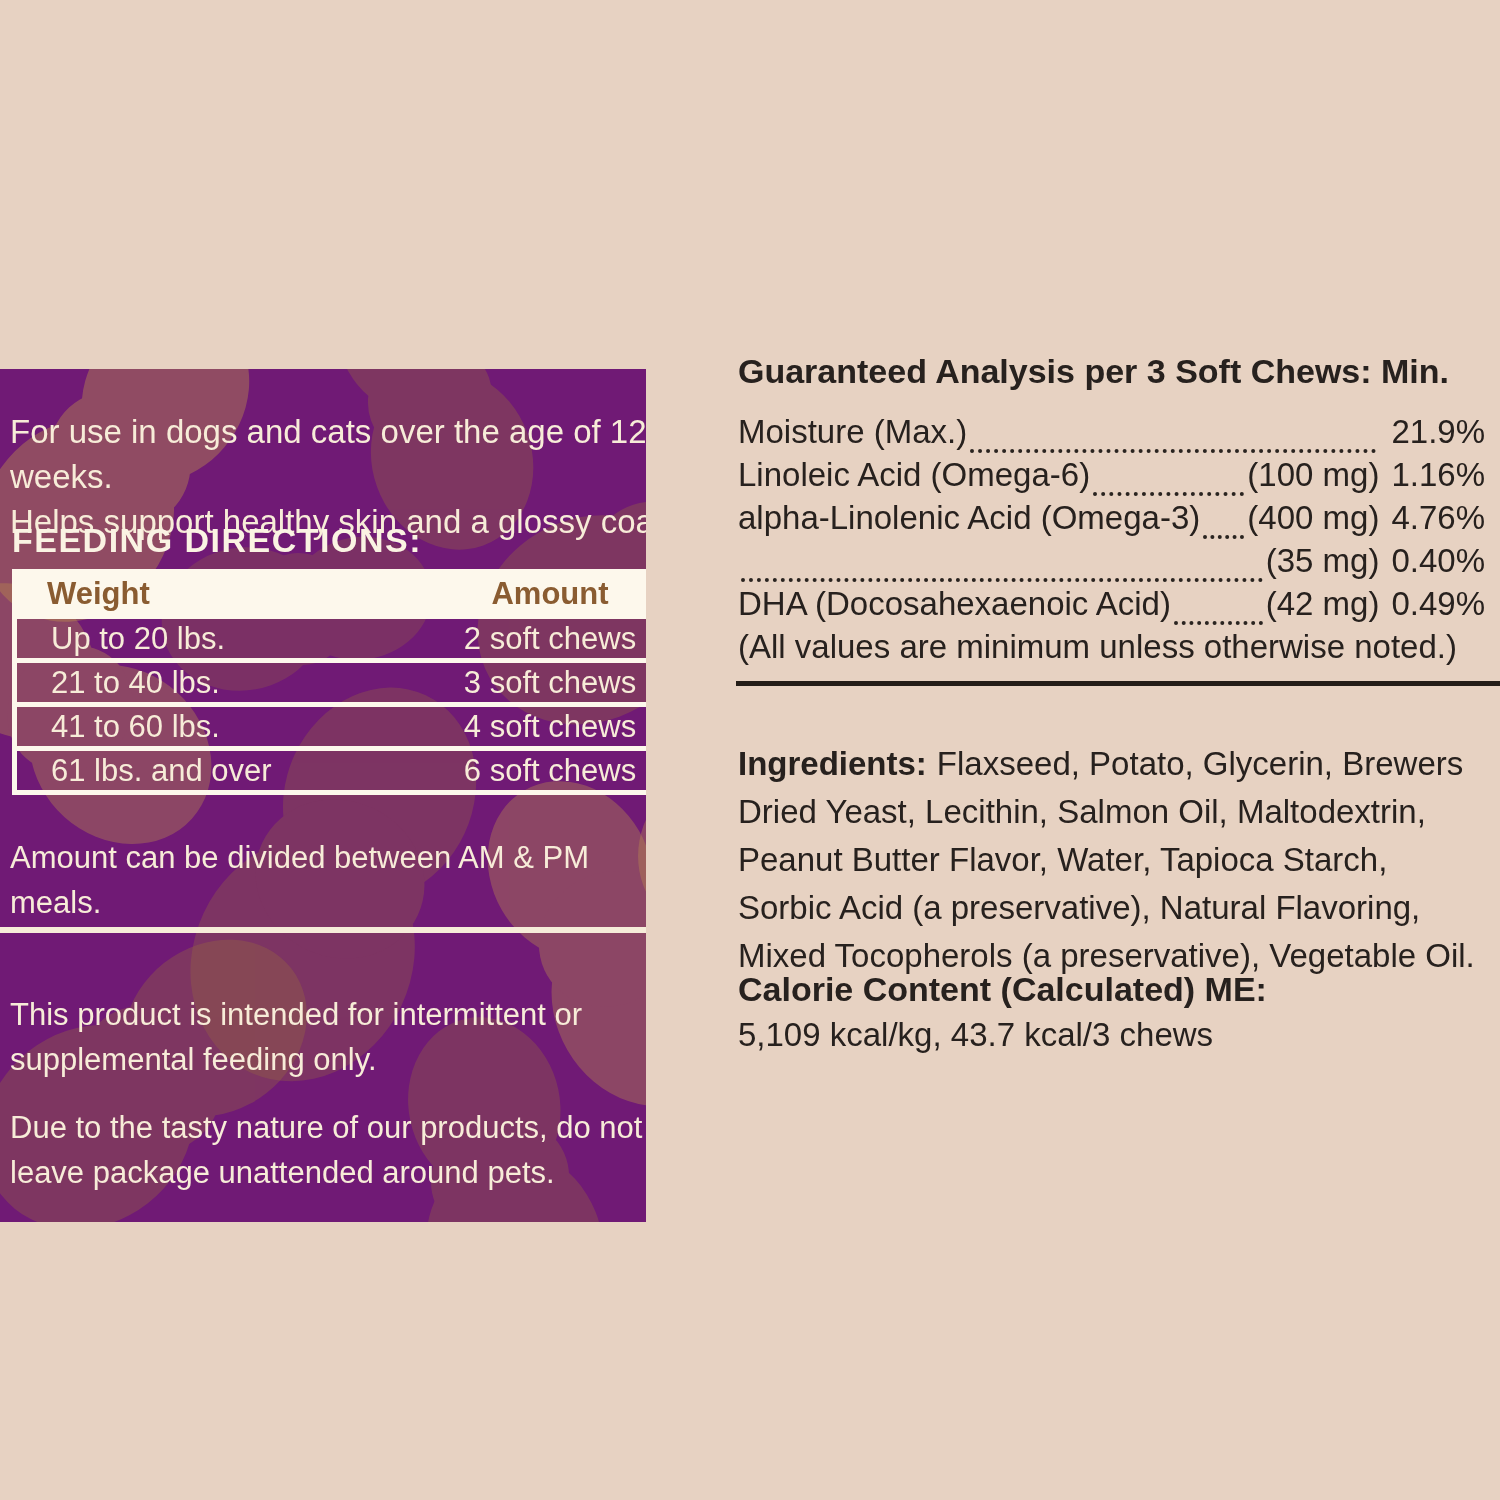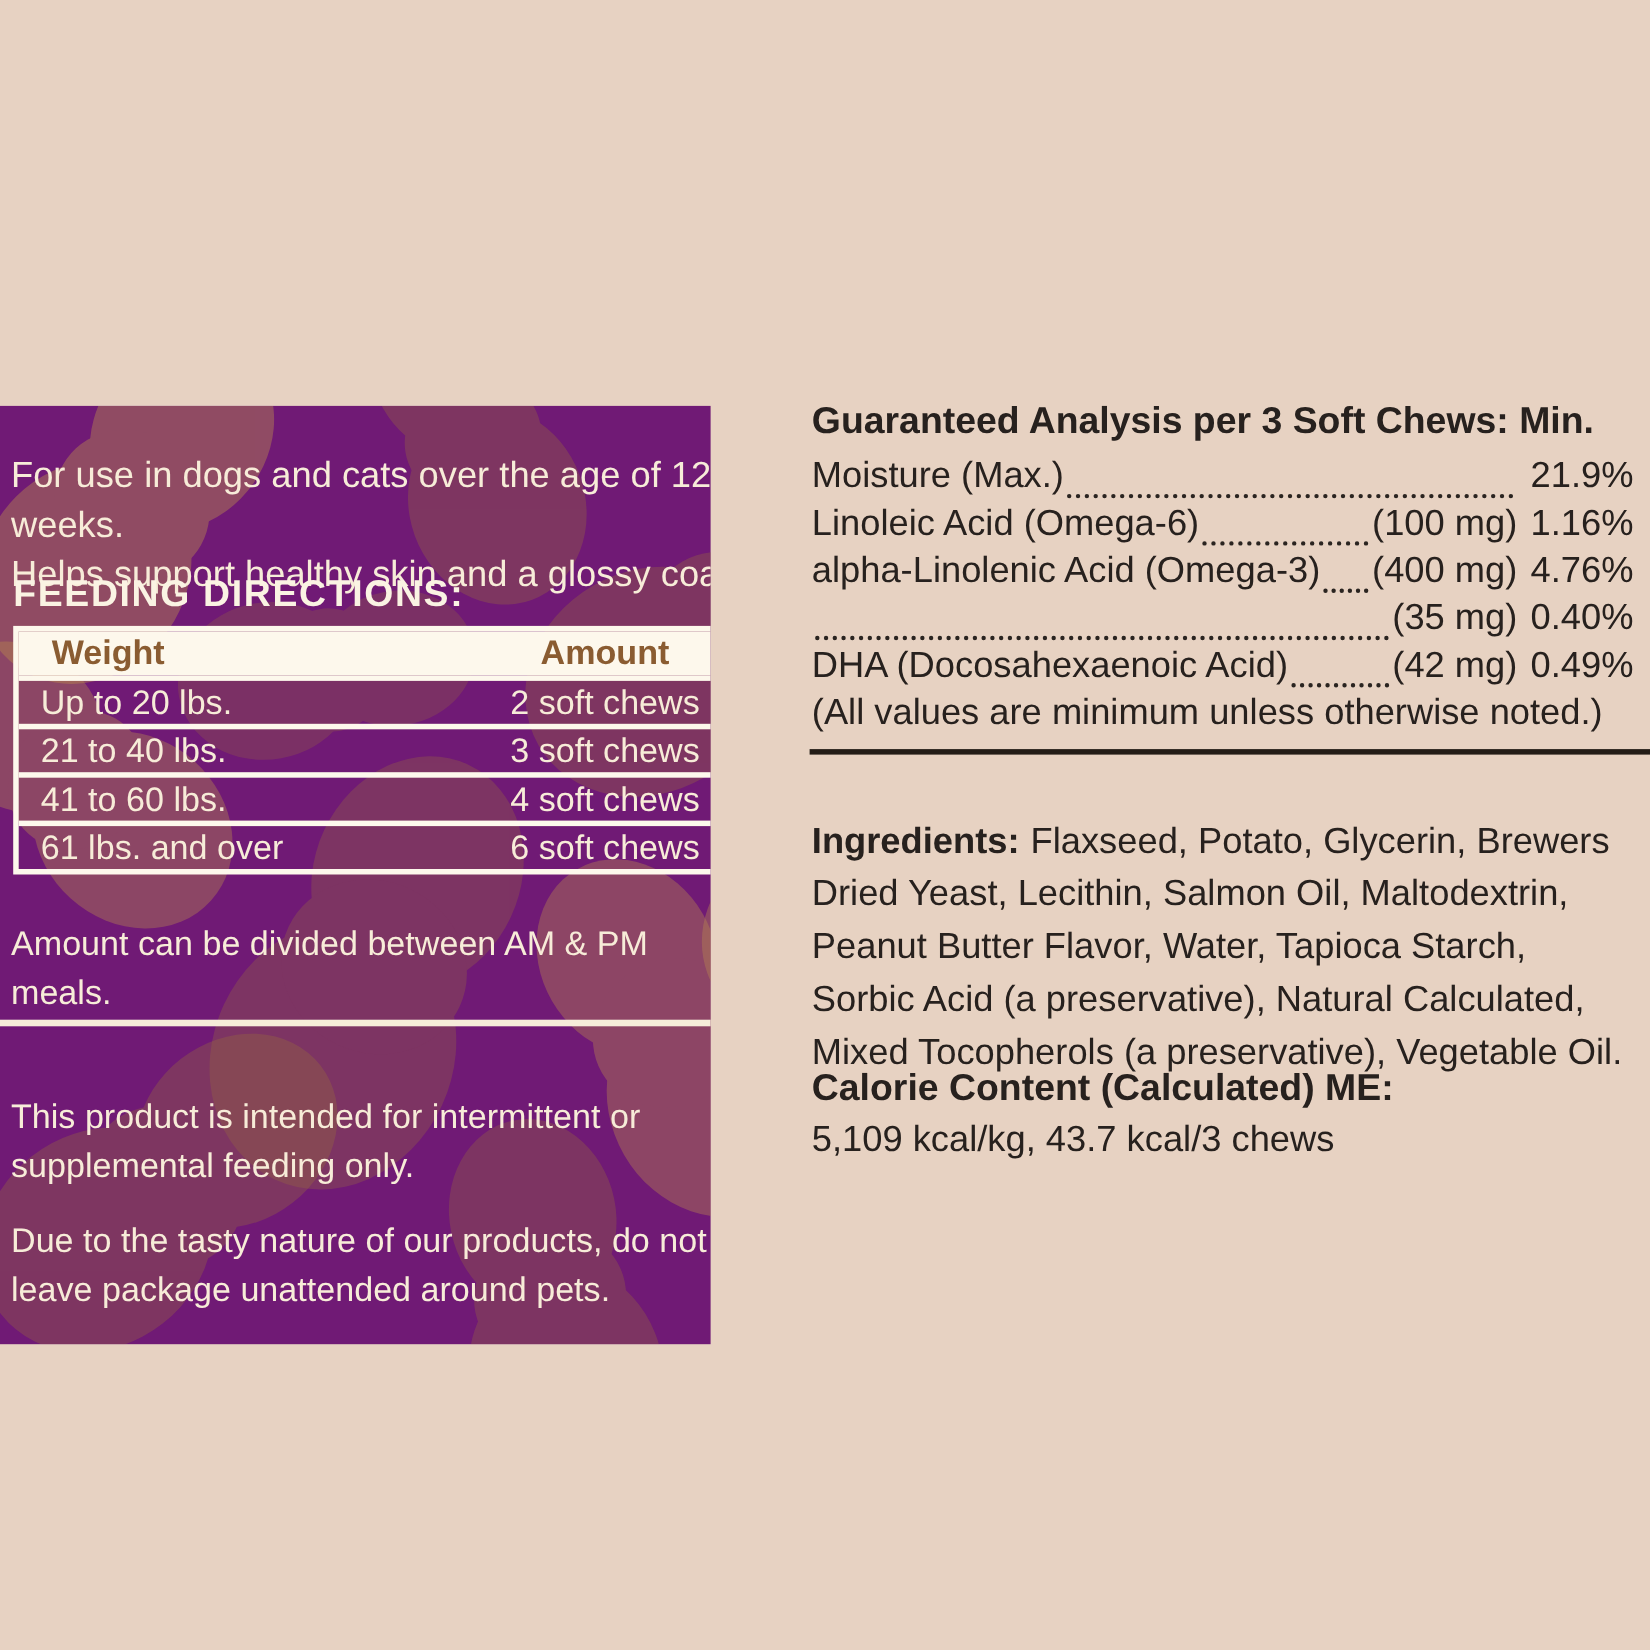--- a/index.html
+++ b/index.html
@@ -34,32 +34,32 @@
   }
   .ft-header {
     display: flex; align-items: center; height: 40px;
     background: #fdf8ec; color: #8a5c31; font-weight: bold; font-size: 31px;
   }
   .ft-header .c1 { flex: 1; padding-left: 30px; }
   .ft-row {
     display: flex; align-items: center; height: 39px;
     border-top: 5px solid #fdf8ec; color: #f7ecd8; font-size: 31px;
   }
-  .ft-row .c1 { flex: 1; padding-left: 20px; }
+  .ft-row .c1 { flex: 1; padding-left: 34px; }
   .c2 { width: 290px; text-align: center; }
 
   .lp-note { position: absolute; left: 10px; color: #f7ecd8; font-size: 31px; line-height: 45px; }
   .note1 { top: 466px; }
   .divider-left { position: absolute; left: 0; top: 558px; width: 727px; height: 6px; background: #f6ecd9; }
   .note2 { top: 623px; }
   .note3 { top: 736px; }
 
   
   .ga-head {
-    position: absolute; left: 738px; top: 364px; width: 755px;
+    position: absolute; left: 738px; top: 352px; width: 755px;
     font-size: 34px; font-weight: bold;
   }
   .ga-rows { position: absolute; left: 738px; top: 410px; width: 747px; font-size: 33px; }
   .ga-row { display: flex; align-items: flex-end; height: 43px; }
   .ga-row span { line-height: 42px; white-space: nowrap; }
   .ga-dots { flex: 1; min-width: 18px; height: 31px; border-bottom: 4px dotted #2a2420; margin: 0 3px 0 3px; }
   .ga-pct { padding-left: 12px; }
   .ga-note { height: 43px; line-height: 43px; }
 
   .divider-right { position: absolute; left: 736px; top: 681px; width: 764px; height: 5px; background: #241d17; }
@@ -182,20 +182,20 @@
   </div>
 
   <div class="divider-right"></div>
 
   <div class="ingredients">
     <div>
       <span class="ing-label">Ingredients:</span><span>Flaxseed, Potato, Glycerin, Brewers</span>
     </div>
     <div>Dried Yeast, Lecithin, Salmon Oil, Maltodextrin,</div>
     <div>Peanut Butter Flavor, Water, Tapioca Starch,</div>
-    <div>Sorbic Acid (a preservative), Natural Calculated,</div>
+    <div>Sorbic Acid (a preservative), Natural Flavoring,</div>
     <div>Mixed Tocopherols (a preservative), Vegetable Oil.</div>
   </div>
 
   <div class="cal-head">Calorie Content (Calculated) ME:</div>
   <div class="cal-line">5,109 kcal/kg, 43.7 kcal/3 chews</div>
 
 </div>
 
 </body></html>

